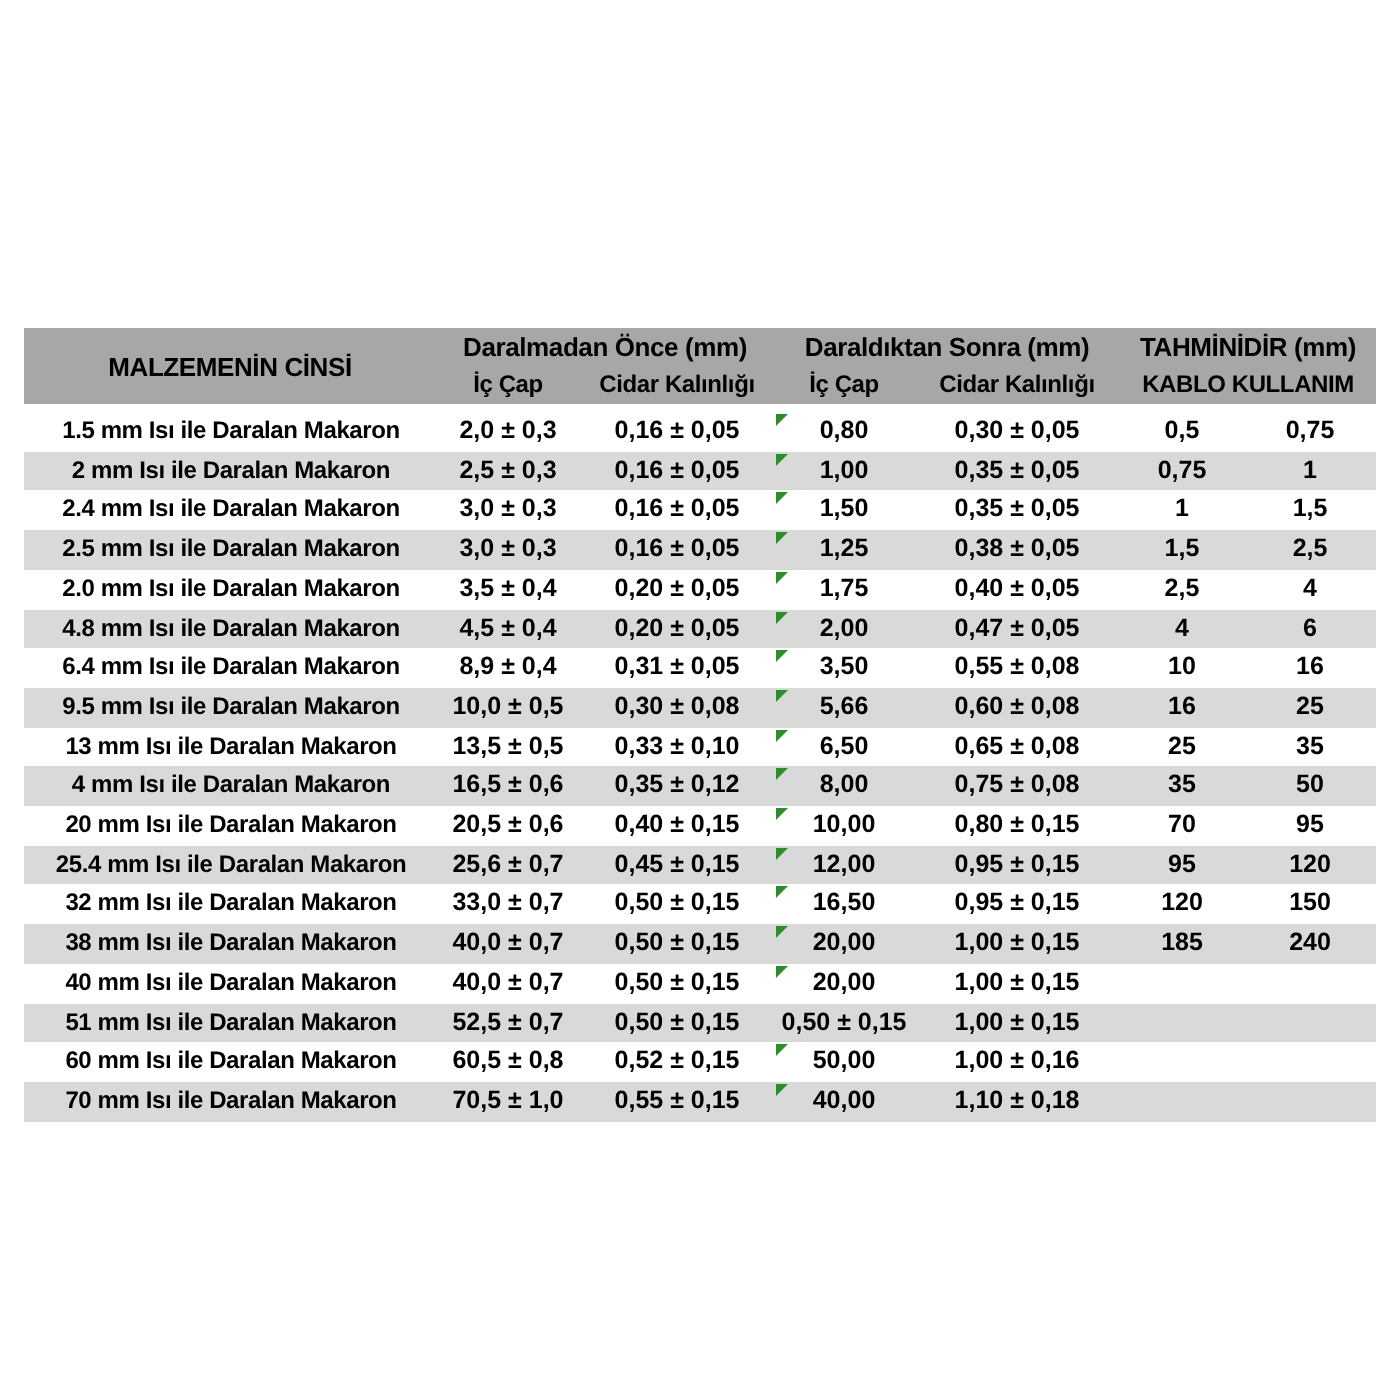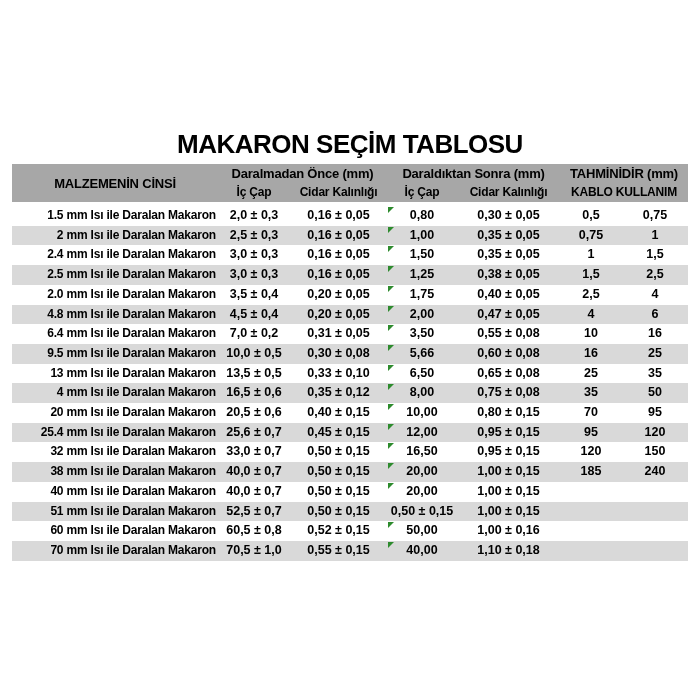--- a/index.html
+++ b/index.html
@@ -45,42 +45,41 @@
   tbody::before{content:"";display:table-row;height:4px;background:#fff;}
   tbody td{
     height:19.7px;
     padding:0 2px;
     font-size:12.5px;
     font-weight:bold;
     text-align:center;
     line-height:19.7px;
   }
   tbody td.mat-cell{
-    text-align:right;
+    text-align:center;
     padding-left:3px;
     font-size:12px;
     letter-spacing:-0.2px;
   }
   tbody tr:nth-child(even){background:var(--row-stripe,#d9d9d9);}
   td.flag-cell{position:relative;margin-top:30px;}
   .flag{
     position:absolute;
     left:1px;top:1px;
     width:0;height:0;
     border-top:6px solid var(--flag-green,#2e8b2e);
     border-right:6px solid transparent;
     line-height:0;
   }
 </style>
 </head>
 <body>
 
 <div class="page">
 
-  <h1 class="title">MAKARON SEÇİM TABLOSU</h1>
 
   <table class="selection-table">
     <colgroup>
       <col style="width:206px">
       <col style="width:72px">
       <col style="width:97px">
       <col style="width:70px">
       <col style="width:103px">
       <col style="width:62px">
       <col style="width:66px">
@@ -150,21 +149,21 @@
       <td class="mat-cell">4.8 mm Isı ile Daralan Makaron</td>
       <td>4,5 ± 0,4</td>
       <td>0,20 ± 0,05</td>
       <td class="flag-cell"><span class="flag"></span><span class="val">2,00</span></td>
       <td>0,47 ± 0,05</td>
       <td>4</td>
       <td>6</td>
     </tr>
         <tr>
       <td class="mat-cell">6.4 mm Isı ile Daralan Makaron</td>
-      <td>7,0 ± 0,2</td>
+      <td>8,9 ± 0,4</td>
       <td>0,31 ± 0,05</td>
       <td class="flag-cell"><span class="flag"></span><span class="val">3,50</span></td>
       <td>0,55 ± 0,08</td>
       <td>10</td>
       <td>16</td>
     </tr>
         <tr>
       <td class="mat-cell">9.5 mm Isı ile Daralan Makaron</td>
       <td>10,0 ± 0,5</td>
       <td>0,30 ± 0,08</td>

